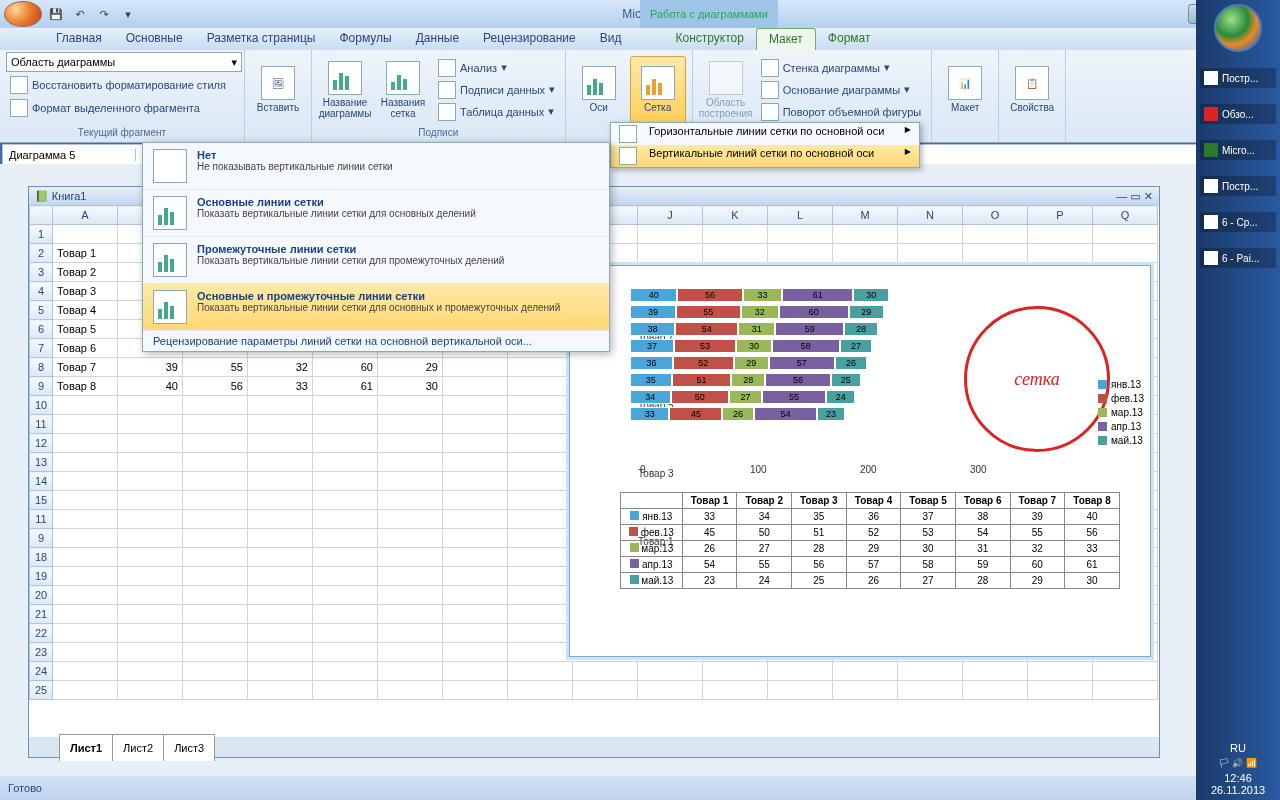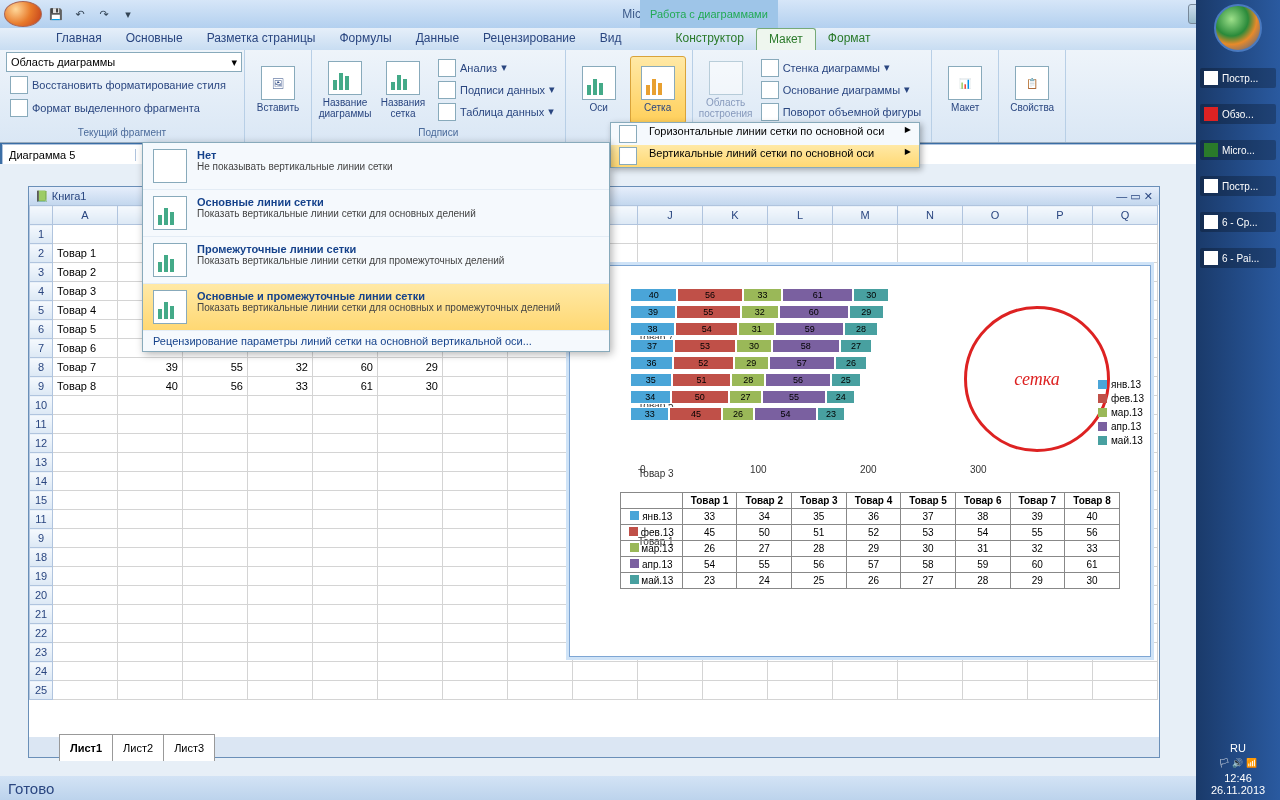--- a/index.html
+++ b/index.html
@@ -46,21 +46,21 @@
 .axis-lbl{position:absolute;font-size:10px;color:#333}
 .legend{position:absolute;right:6px;top:110px;font-size:10px}
 .legend div{display:flex;align-items:center;gap:4px;margin:3px 0}
 .sw{width:9px;height:9px}
 .annot{position:absolute;right:40px;top:40px;width:140px;height:140px;border:3px solid #d22;border-radius:50%;display:flex;align-items:center;justify-content:center;color:#d22;font-style:italic;font-family:cursive;font-size:18px}
 .datatable{position:absolute;left:50px;top:226px;border-collapse:collapse;font-size:10px}
 .datatable th,.datatable td{border:1px solid #888;padding:2px 8px;text-align:center}
 .sheet-tabs{height:20px;background:#dbe6f3;display:flex;align-items:center;padding-left:30px;font-size:11px}
 .stab{padding:7px 10px;background:#fff;border:1px solid #999;border-bottom:none;margin-right:-1px}
 .stab.active{font-weight:bold}
-.statusbar{position:absolute;bottom:0;left:0;right:84px;height:16px;background:linear-gradient(#d3e3f5,#bcd3ec);display:flex;align-items:center;padding:4px 8px;font-size:15px;color:#2a4680}
+.statusbar{position:absolute;bottom:0;left:0;right:84px;height:16px;background:linear-gradient(#d3e3f5,#bcd3ec);display:flex;align-items:center;padding:4px 8px;font-size:11px;color:#2a4680}
 .task-side{position:absolute;right:0;top:0;width:84px;height:800px;background:linear-gradient(90deg,#1a3a6a,#2a5aa0)}
 .start-orb{width:44px;height:44px;border-radius:50%;background:radial-gradient(circle at 35% 30%,#9de08a,#2a8a3a 40%,#e88a2a 60%,#2a5aa0);margin:4px auto;border:2px solid #4a7ac0}
 .tside-item{margin:16px 4px;padding:3px 4px;background:rgba(0,0,0,.25);border-radius:2px;color:#fff;font-size:10px;display:flex;align-items:center;gap:4px;overflow:hidden;white-space:nowrap}
 .tside-item .tico{width:14px;height:14px;background:#fff;flex-shrink:0}
 .tray{position:absolute;bottom:4px;left:0;right:0;text-align:center;color:#fff;font-size:11px}
 .submenu{position:absolute;background:#f5f9fd;border:1px solid #8ab;box-shadow:2px 2px 6px rgba(0,0,0,.3);z-index:50}
 .submenu-item{display:flex;padding:2px 8px;gap:12px;font-size:11px}
 .submenu-item .arrow{margin-left:auto;font-size:8px}
 .submenu-item.hl{background:linear-gradient(#ffe9a6,#ffd873)}
 .gallery{position:absolute;left:142px;top:142px;width:466px;background:#f5f9fd;border:1px solid #8ab;box-shadow:2px 2px 8px rgba(0,0,0,.3);z-index:60}

